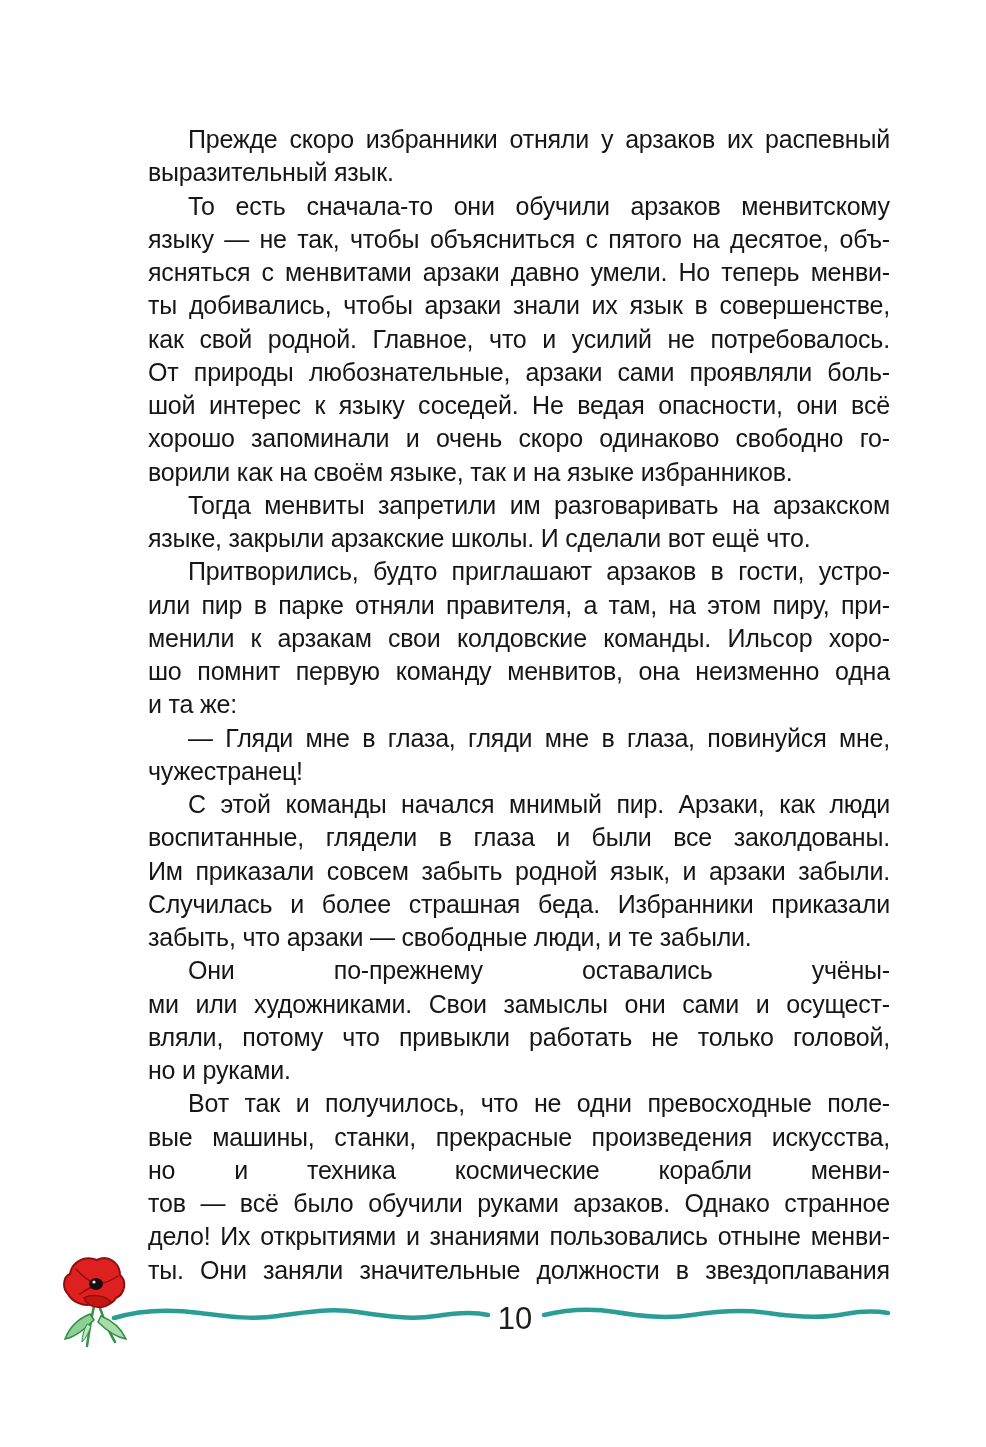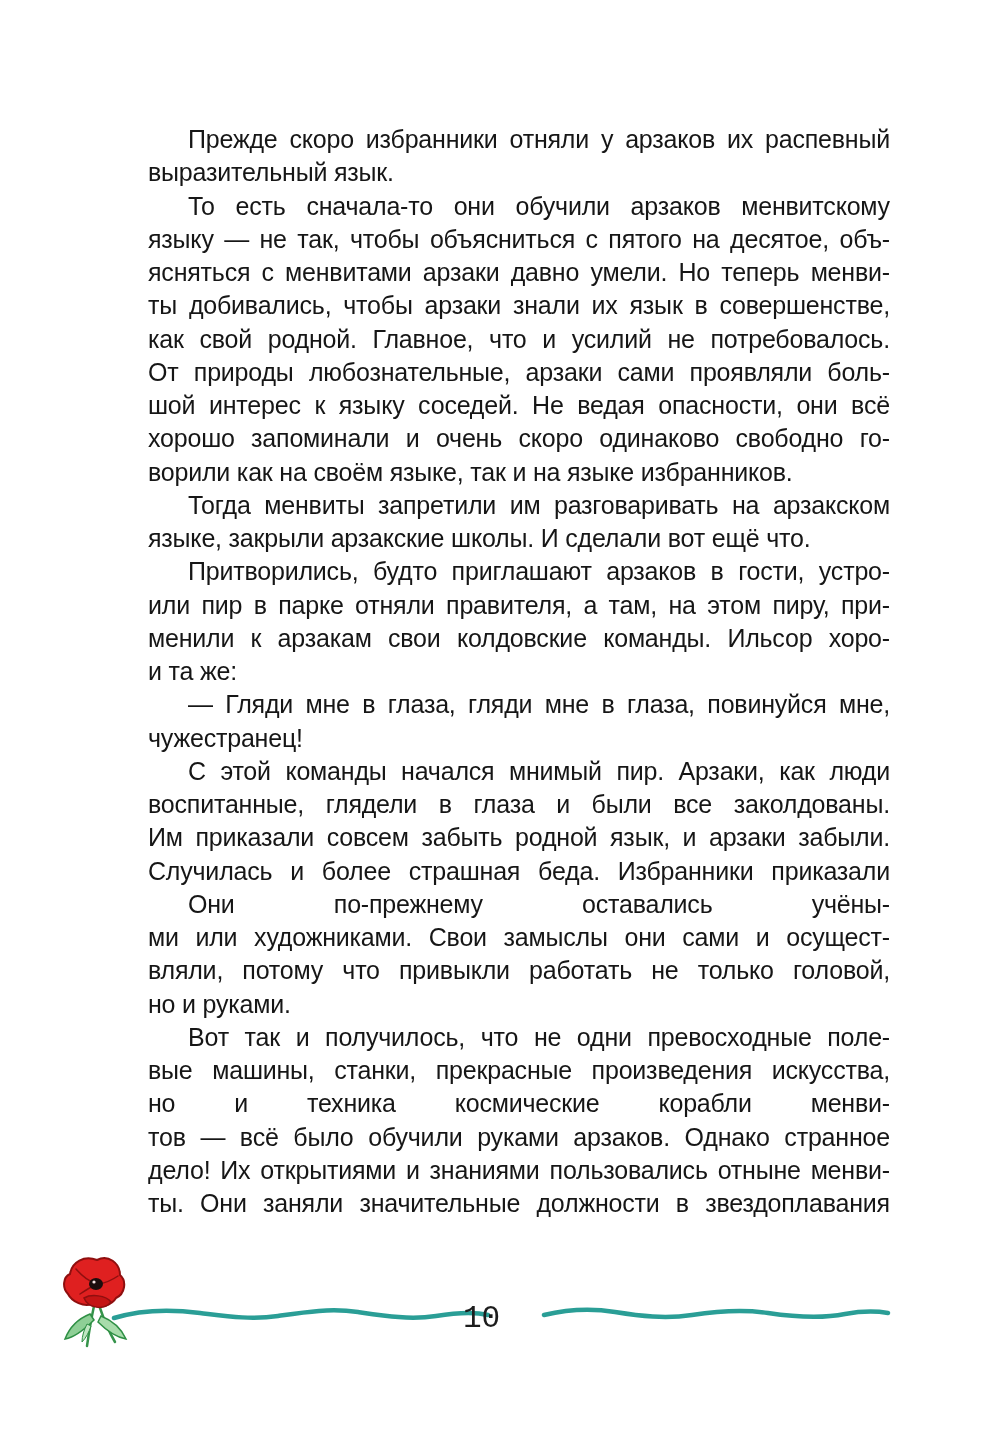--- a/index.html
+++ b/index.html
@@ -38,21 +38,22 @@
   .divider {
     position: absolute;
     left: 0;
     top: 1292px;
   }
   .page-number {
     position: absolute;
     left: 463px;
     top: 1301px;
     width: 104px;
-    font-family: Liberation Mono, monospace;
+    text-align: center;
+    font-family: Liberation Sans, sans-serif;
     font-size: 31px;
     color: #1d1d1d;
   }
 </style>
 </head>
 <body>
 
 <div class="page">
 
   <div class="text-block">
@@ -190,20 +191,30 @@
       <div class="line justify">
         <span>менили</span>
         <span>к</span>
         <span>арзакам</span>
         <span>свои</span>
         <span>колдовские</span>
         <span>команды.</span>
         <span>Ильсор</span>
         <span>хоро-</span>
       </div>
+      <div class="line justify">
+        <span>шо</span>
+        <span>помнит</span>
+        <span>первую</span>
+        <span>команду</span>
+        <span>менвитов,</span>
+        <span>она</span>
+        <span>неизменно</span>
+        <span>одна</span>
+      </div>
       <div class="line">и та же:</div>
       <div class="line indent justify">
         <span>—</span>
         <span>Гляди</span>
         <span>мне</span>
         <span>в</span>
         <span>глаза,</span>
         <span>гляди</span>
         <span>мне</span>
         <span>в</span>
@@ -246,20 +257,21 @@
       </div>
       <div class="line justify">
         <span>Случилась</span>
         <span>и</span>
         <span>более</span>
         <span>страшная</span>
         <span>беда.</span>
         <span>Избранники</span>
         <span>приказали</span>
       </div>
+      <div class="line">забыть, что арзаки — свободные люди, и те забыли.</div>
       <div class="line indent justify">
         <span>Они</span>
         <span>по-прежнему</span>
         <span>оставались</span>
         <span>учёны-</span>
       </div>
       <div class="line justify">
         <span>ми</span>
         <span>или</span>
         <span>художниками.</span>

